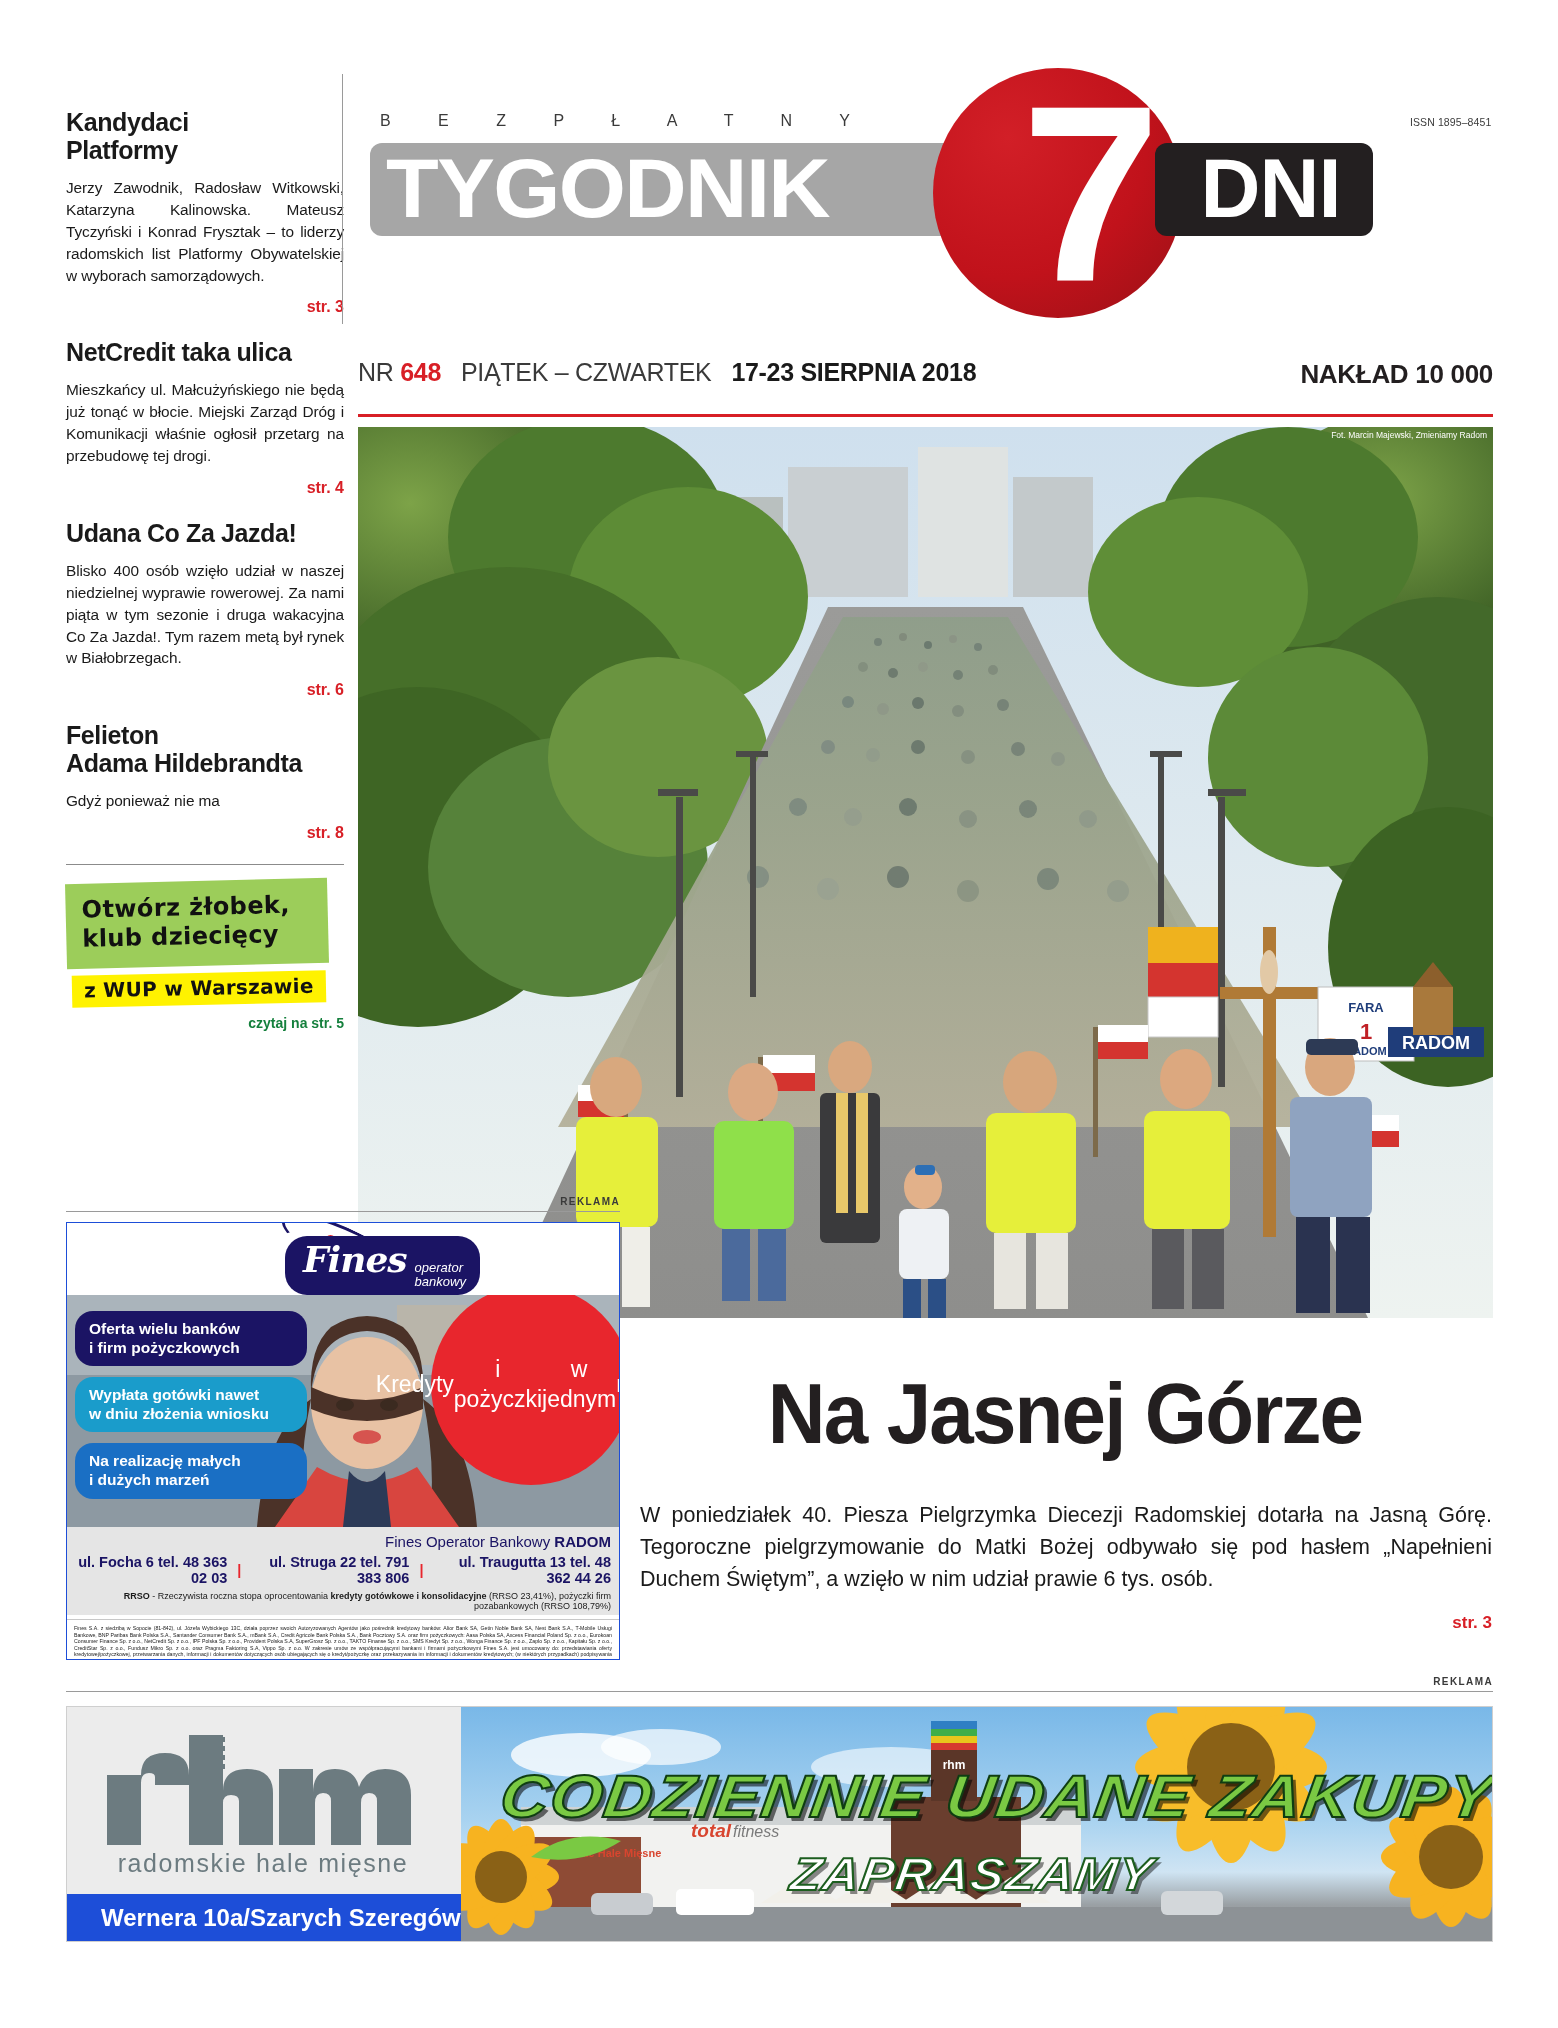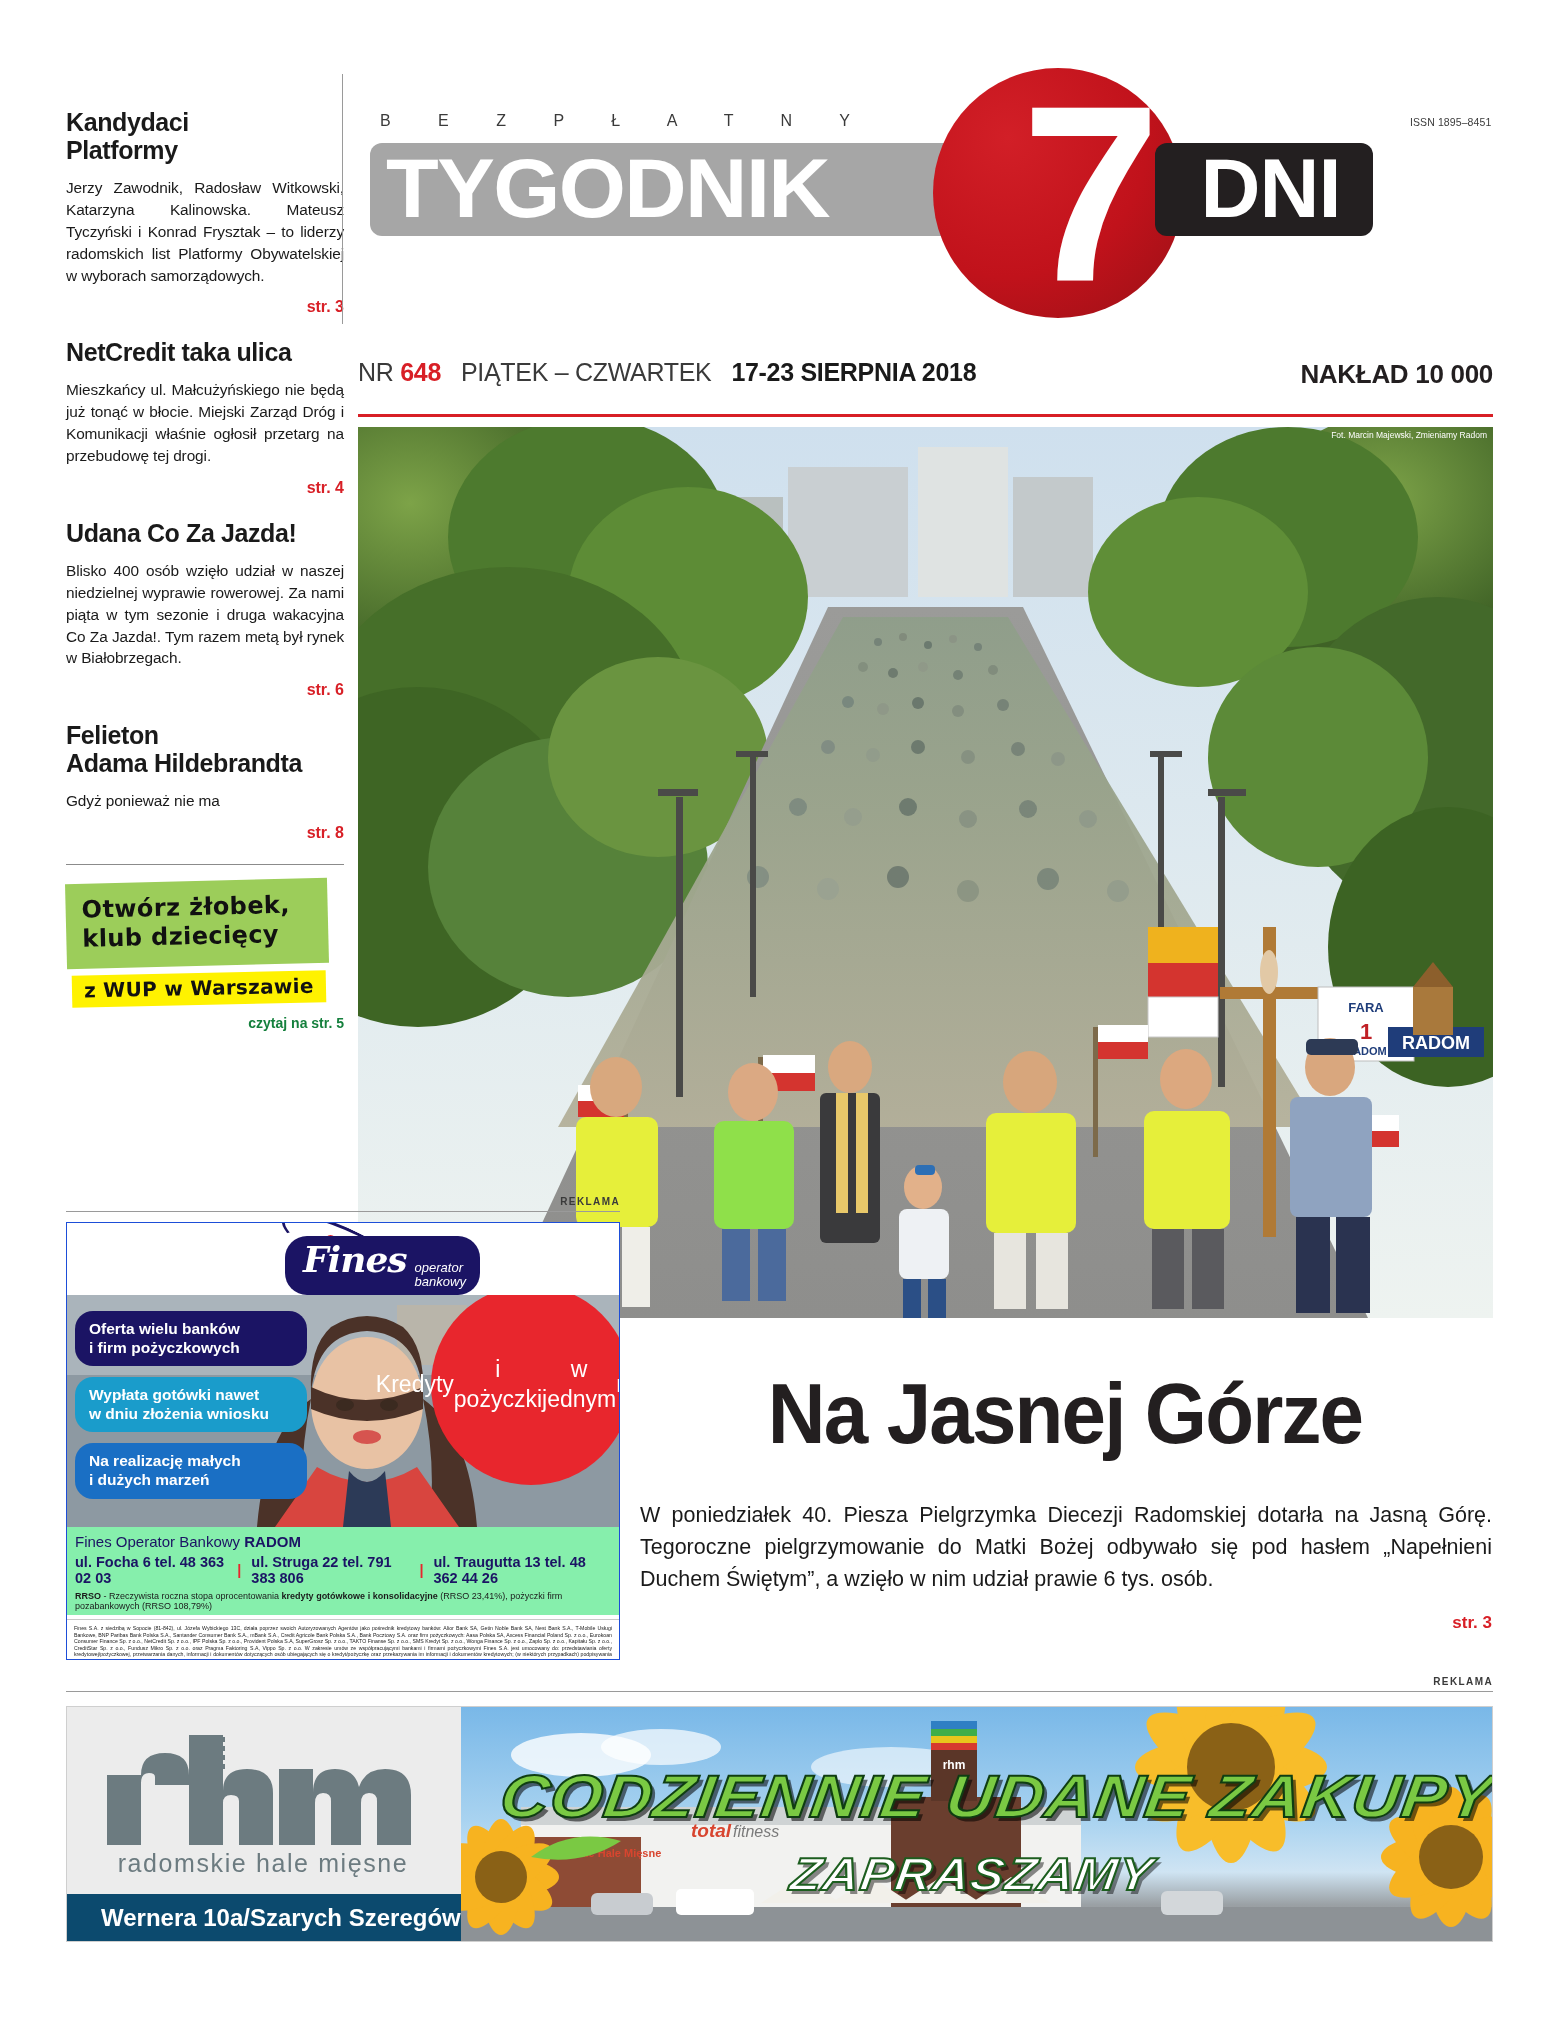--- a/index.html
+++ b/index.html
@@ -192,21 +192,21 @@
   }
   .pill.p1 { background: #1b1464; }
   .pill.p2 { background: #1a9ccb; }
   .pill.p3 { background: #1a6fc4; }
   .kredyty-circle {
     position: absolute; right: -12px; top: -10px; width: 200px; height: 200px;
     border-radius: 50%; background: #e8262d; color: #fff;
     display: flex; flex-direction: row; justify-content: center; align-items: center;
     font-size: 23px; line-height: 1.3; text-align: center; padding-left: 8px;
   }
-  .fines-contact { background: #86efac; padding: 6px 8px 4px; text-align: left; }
+  .fines-contact { background: #e5e5e5; padding: 6px 8px 4px; text-align: right; }
   .fines-radom { font-size: 15px; color: #1b1464; }
   .fines-radom b { font-weight: bold; }
   .fines-addr {
     display: flex; justify-content: center; align-items: center; gap: 0;
     font-size: 14.5px; font-weight: bold; color: #1b1464; margin-top: 4px;
   }
   .fines-addr span.sep { color: #e8262d; margin: 0 10px; font-weight: bold; }
   .fines-rrso { font-size: 9px; color: #1a1a1a; margin-top: 5px; }
   .fines-rrso b { font-weight: bold; }
   .fines-legal {
@@ -222,21 +222,21 @@
   .banner-left { position: absolute; left: 0; top: 0; width: 394px; height: 234px; background: #ececec; }
   .rhm-logo {
     position: absolute; left: 36px; top: 28px; width: 318px; height: 110px;
   }
   .rhm-sub {
     position: absolute; left: 36px; top: 142px; width: 320px;
     color: #6c7b80; font-size: 25px; letter-spacing: 1.6px; text-align: center;
   }
   .banner-addr {
     position: absolute; left: 0; bottom: 0; width: 394px; height: 47px;
-    background: #0c4a6e; color: #fff; font-size: 24px; font-weight: bold;
+    background: #1d4ed8; color: #fff; font-size: 24px; font-weight: bold;
     display: flex; align-items: center; padding-left: 34px;
   }
   .banner-right {
     position: absolute; left: 394px; top: 0; width: 1033px; height: 300px;
     overflow: hidden;
   }
   .banner-sky {
     position: absolute; inset: 0;
     background: linear-gradient(180deg,#79b8e8 0%,#a9d3f0 38%,#cfe4f3 55%,#9aa0a4 66%,#8d9296 100%);
   }

